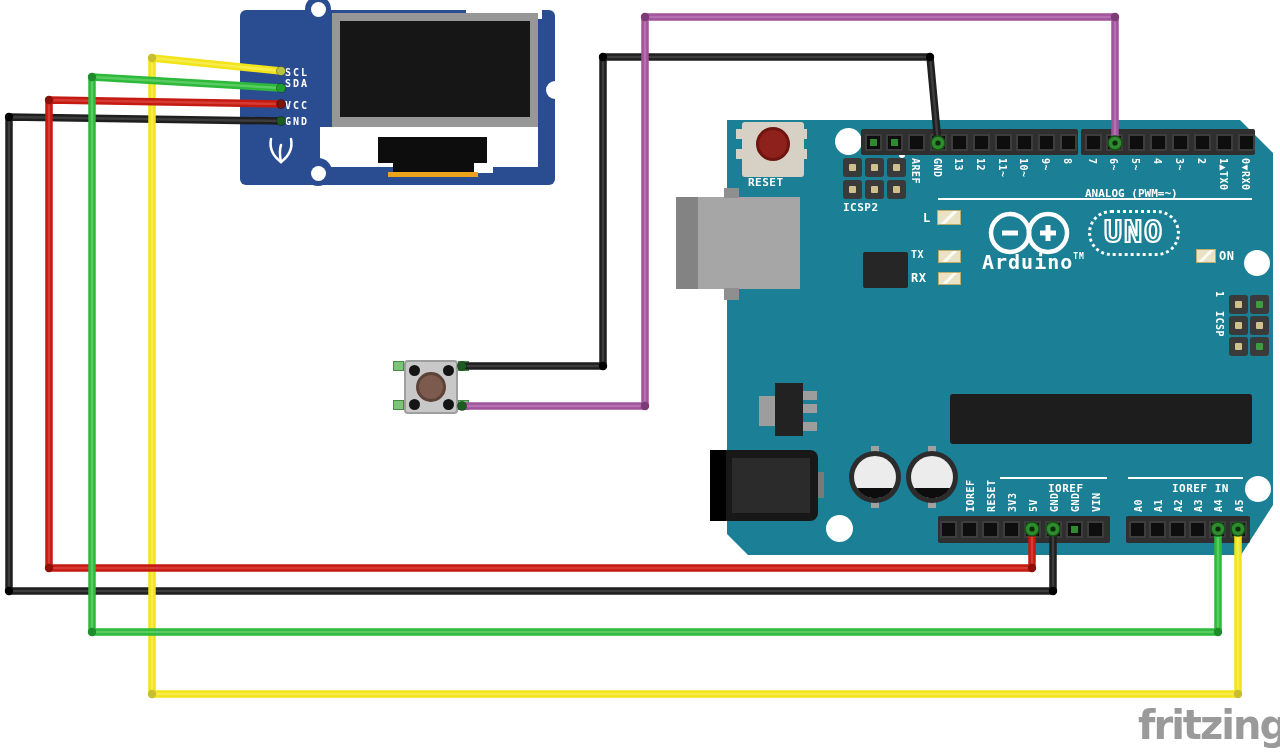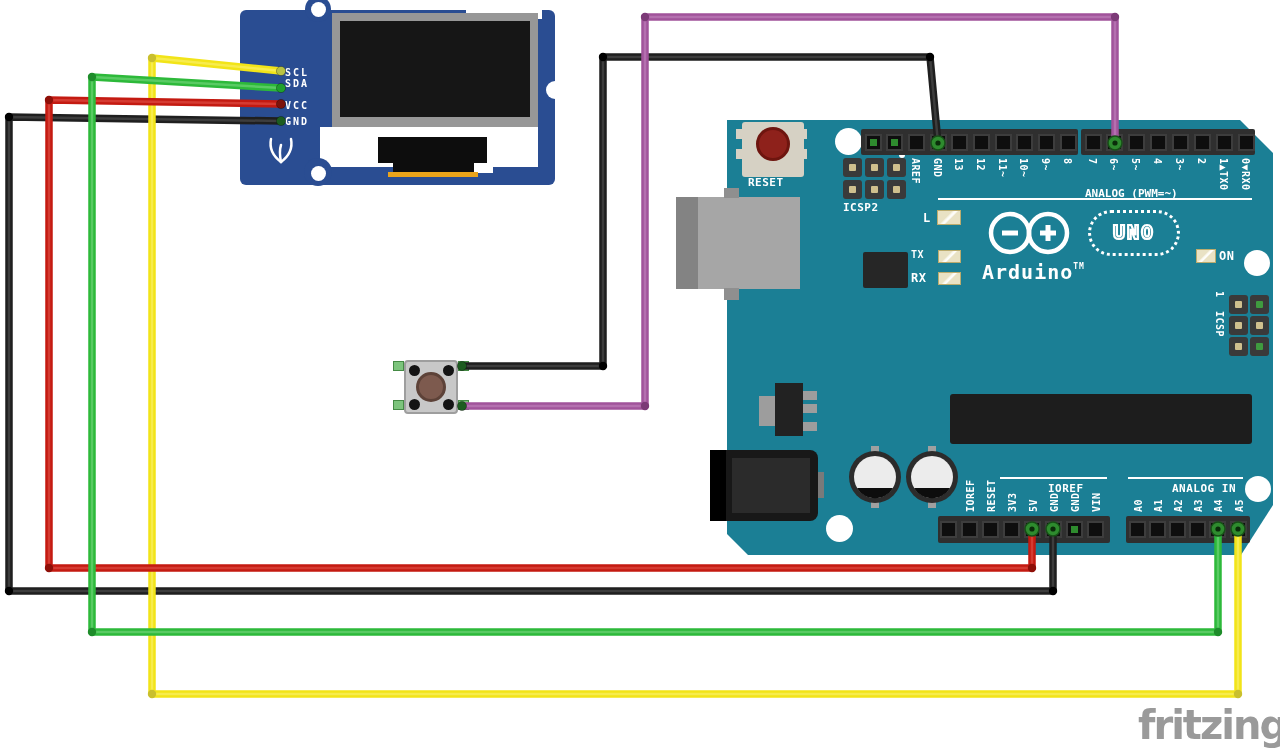--- a/index.html
+++ b/index.html
@@ -20,24 +20,24 @@
   .lb-icsp2{left:843px;top:201px}
   .lb-l{left:923px;top:211px;font-size:12px}
   .lb-tx{left:911px;top:249px;font-size:10px}
   .lb-rx{left:911px;top:271px;font-size:12px}
   .lb-on{left:1219px;top:249px;font-size:12px}
   .lb-digital{left:1085px;top:187px;font-size:11px;letter-spacing:0}
   .lb-power{left:1048px;top:482px}
   .lb-analog{left:1172px;top:482px}
   .lb-icsp{left:1225px;top:311px}
   .lb-icsp1{left:1225px;top:291px}
-  .lb-brand{left:982px;top:260px;font-size:20px;letter-spacing:1px}
+  .lb-brand{left:982px;top:250px;font-size:20px;letter-spacing:1px}
   .lb-brand sup{font-size:8px;position:relative;top:-2px}
   .uno-badge{left:1088px;top:210px;width:92px;height:46px;border:3px dotted #fff;border-radius:26px;background:transparent}
-  .lb-uno{left:1088px;top:210px;width:92px;height:46px;line-height:44px;text-align:center;font-size:20px;
+  .lb-uno{left:1088px;top:210px;width:92px;height:46px;line-height:44px;text-align:center;font-size:30px;
           letter-spacing:2px;color:rgba(255,255,255,0);-webkit-text-stroke:2.2px #fff;}
   .led{background:linear-gradient(135deg,#e9e2c4 40%,#fbf9ef 47%,#ffffff 53%,#e9e2c4 60%);border:1px solid #bcac6e;}
   #wm{position:absolute;left:1138px;top:702px;font:bold 40px "DejaVu Sans",sans-serif;
       color:#9a9a9a;letter-spacing:-2px;}
   .pin{position:absolute;box-sizing:border-box;width:17px;height:17px;background:#0e0e0e;border:2px solid #3d3d3d;}
   .pin .inner{position:absolute;left:3px;top:3px;width:7px;height:7px;background:#2e8b2e;}
   .ipin{position:absolute;box-sizing:border-box;background:#3a3a3a;border-radius:3px;}
   .ipin .c{position:absolute;left:6px;top:6px;width:7px;height:7px;border-radius:1px;}
 </style>
 </head>
@@ -190,21 +190,21 @@
     <span class="silk oledlb lb-gnd">GND</span>
 
     <span class="silk lb-reset">RESET</span>
     <span class="silk lb-icsp2">ICSP2</span>
     <span class="silk lb-l">L</span>
     <span class="silk lb-tx">TX</span>
     <span class="silk lb-rx">RX</span>
     <span class="silk lb-on">ON</span>
     <span class="silk lb-digital">ANALOG (PWM=~)</span>
     <span class="silk lb-power">IOREF</span>
-    <span class="silk lb-analog">ANALOG IN</span>
+    <span class="silk lb-analog">IOREF IN</span>
     <span class="silk rot90 lb-icsp1">1</span>
     <span class="silk rot90 lb-icsp">ICSP</span>
     <span class="silk lb-brand"><span>Arduino</span><sup>TM</sup></span>
     <div class="shp uno-badge"></div>
     <span class="silk lb-uno">UNO</span>
   <span class="silk rot90" style="left: 920.9px; top: 158px;">AREF</span>
       <span class="silk rot90" style="left: 942.6px; top: 158px;">GND</span>
       <span class="silk rot90" style="left: 964.3px; top: 158px;">13</span>
       <span class="silk rot90" style="left: 986px; top: 158px;">12</span>
       <span class="silk rot90" style="left: 1007.7px; top: 158px;">11~</span>

